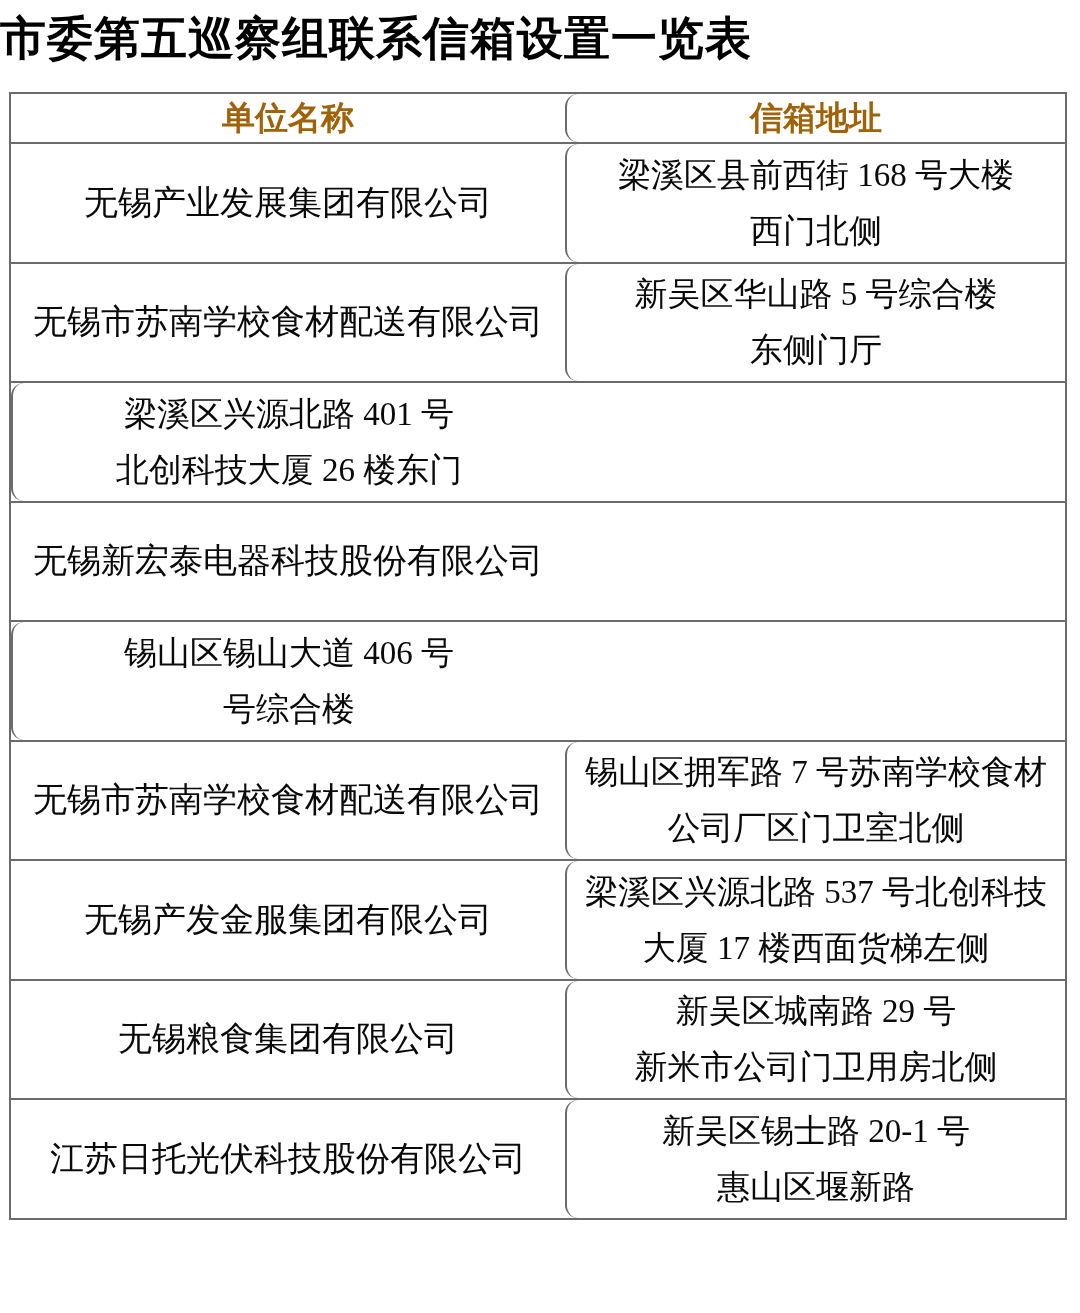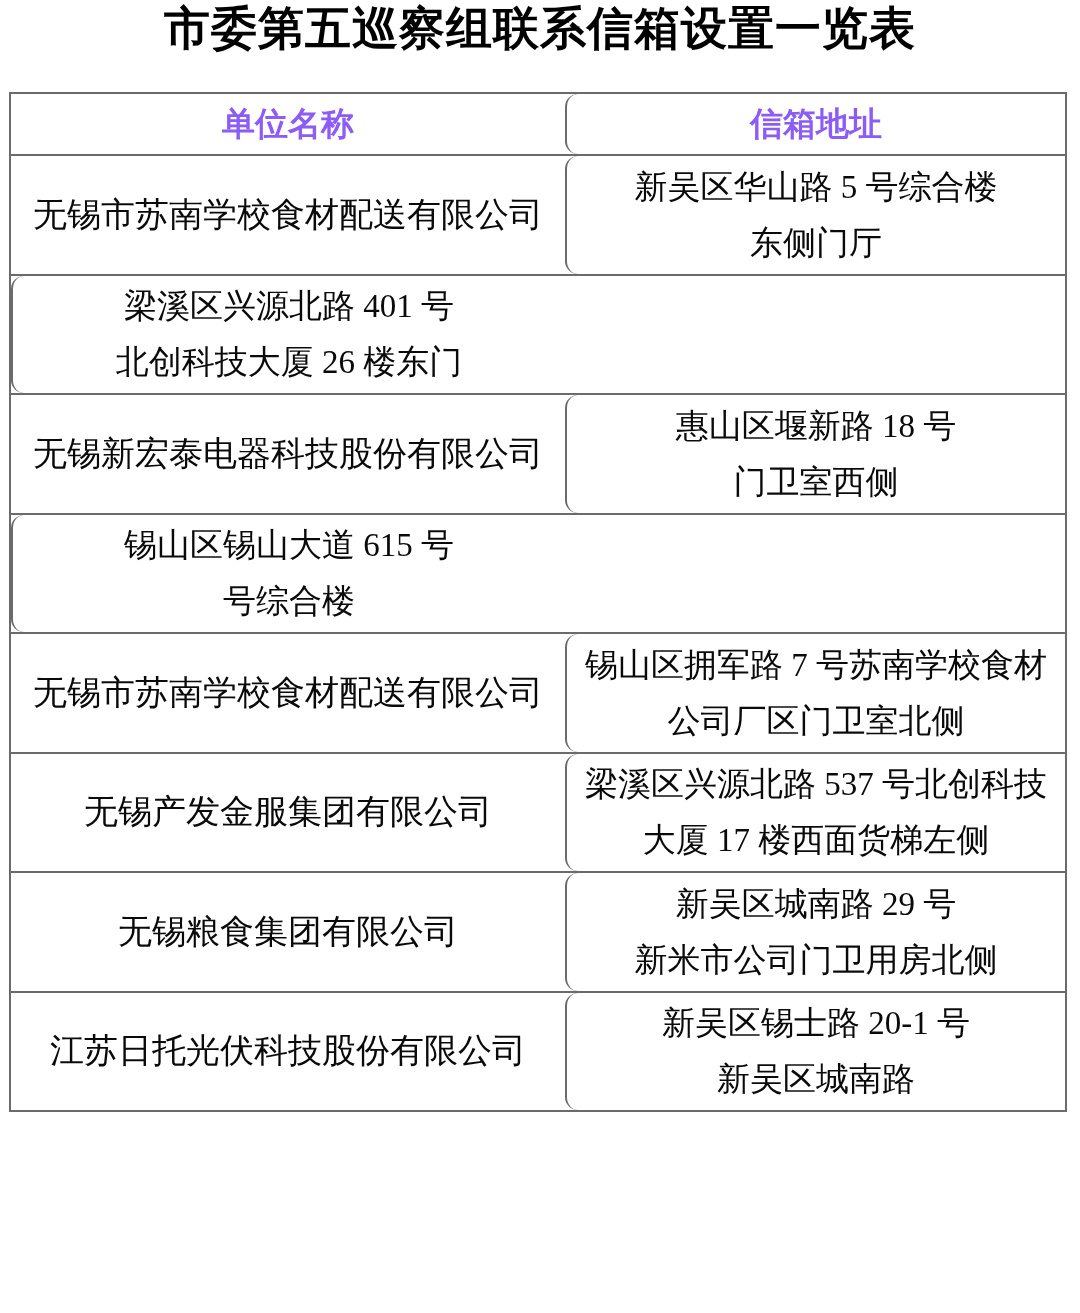--- a/index.html
+++ b/index.html
@@ -9,22 +9,21 @@
   }
   body {
     width: 1080px;
     height: 1313px;
     position: relative;
     font-family: "Liberation Serif", "DejaVu Serif", serif;
     color: #111111;
     -webkit-font-smoothing: antialiased;
   }
   .page-title {
-    padding-top: 0;
-    text-align: center;
+    padding-top: 10px;
     font-family: "Liberation Serif", "DejaVu Serif", serif;
     font-weight: 700;
     font-size: 46px;
     line-height: 58px;
     letter-spacing: 1px;
     color: #000000;
   }
   .doc-table {
     position: absolute;
     left: 9px;
@@ -44,25 +43,25 @@
     display: flex;
     flex-direction: column;
     align-items: center;
     justify-content: center;
     text-align: center;
     box-sizing: border-box;
     padding: 4px 10px;
   }
   .td-addr { border-left: 2px solid #6b6b6b; border-radius: 13px; }
   .tr-header .td {
-    height: 60px;
+    height: 48px;
     font-family: "Liberation Sans", "DejaVu Sans", sans-serif;
     font-weight: 700;
     font-size: 33px;
-    color: #8b5cf6;
+    color: #a16207;
   }
   .tr-data .td {
     height: 117.5px;
   }
   .unit-name {
     font-size: 34px;
     line-height: 44px;
     color: #0a0a0a;
   }
   .addr-line {
@@ -77,20 +76,29 @@
 
 <div class="page-title">市委第五巡察组联系信箱设置一览表</div>
 
 <div class="doc-table">
 
   <div class="tr tr-header">
     <div class="td">单位名称</div>
     <div class="td td-addr">信箱地址</div>
   </div>
 
+  <div class="tr tr-data">
+    <div class="td">
+        <span class="unit-name">无锡产业发展集团有限公司</span>
+      </div>
+    <div class="td td-addr">
+      <span class="addr-line">梁溪区县前西街 168 号大楼</span>
+      <span class="addr-line">西门北侧</span>
+    </div>
+  </div>
 
   <div class="tr tr-data">
     <div class="td">
         <span class="unit-name">无锡市苏南学校食材配送有限公司</span>
       </div>
     <div class="td td-addr">
       <span class="addr-line">新吴区华山路 5 号综合楼</span>
       <span class="addr-line">东侧门厅</span>
     </div>
   </div>
@@ -99,29 +107,25 @@
     <div class="td td-addr">
       <span class="addr-line">梁溪区兴源北路 401 号</span>
       <span class="addr-line">北创科技大厦 26 楼东门</span>
     </div>
   </div>
 
   <div class="tr tr-data">
     <div class="td">
         <span class="unit-name">无锡新宏泰电器科技股份有限公司</span>
       </div>
-    <div class="td td-addr">
-      <span class="addr-line">惠山区堰新路 18 号</span>
-      <span class="addr-line">门卫室西侧</span>
-    </div>
   </div>
 
   <div class="tr tr-data">
     <div class="td td-addr">
-      <span class="addr-line">锡山区锡山大道 615 号</span>
+      <span class="addr-line">锡山区锡山大道 406 号</span>
       <span class="addr-line">号综合楼</span>
     </div>
   </div>
 
   <div class="tr tr-data">
     <div class="td">
         <span class="unit-name">无锡市苏南学校食材配送有限公司</span>
       </div>
     <div class="td td-addr">
       <span class="addr-line">锡山区拥军路 7 号苏南学校食材</span>
@@ -148,17 +152,17 @@
       <span class="addr-line">新米市公司门卫用房北侧</span>
     </div>
   </div>
 
   <div class="tr tr-data">
     <div class="td">
         <span class="unit-name">江苏日托光伏科技股份有限公司</span>
       </div>
     <div class="td td-addr">
       <span class="addr-line">新吴区锡士路 20-1 号</span>
-      <span class="addr-line">新吴区城南路</span>
+      <span class="addr-line">惠山区堰新路</span>
     </div>
   </div>
 
 </div>
 
 </body></html>

